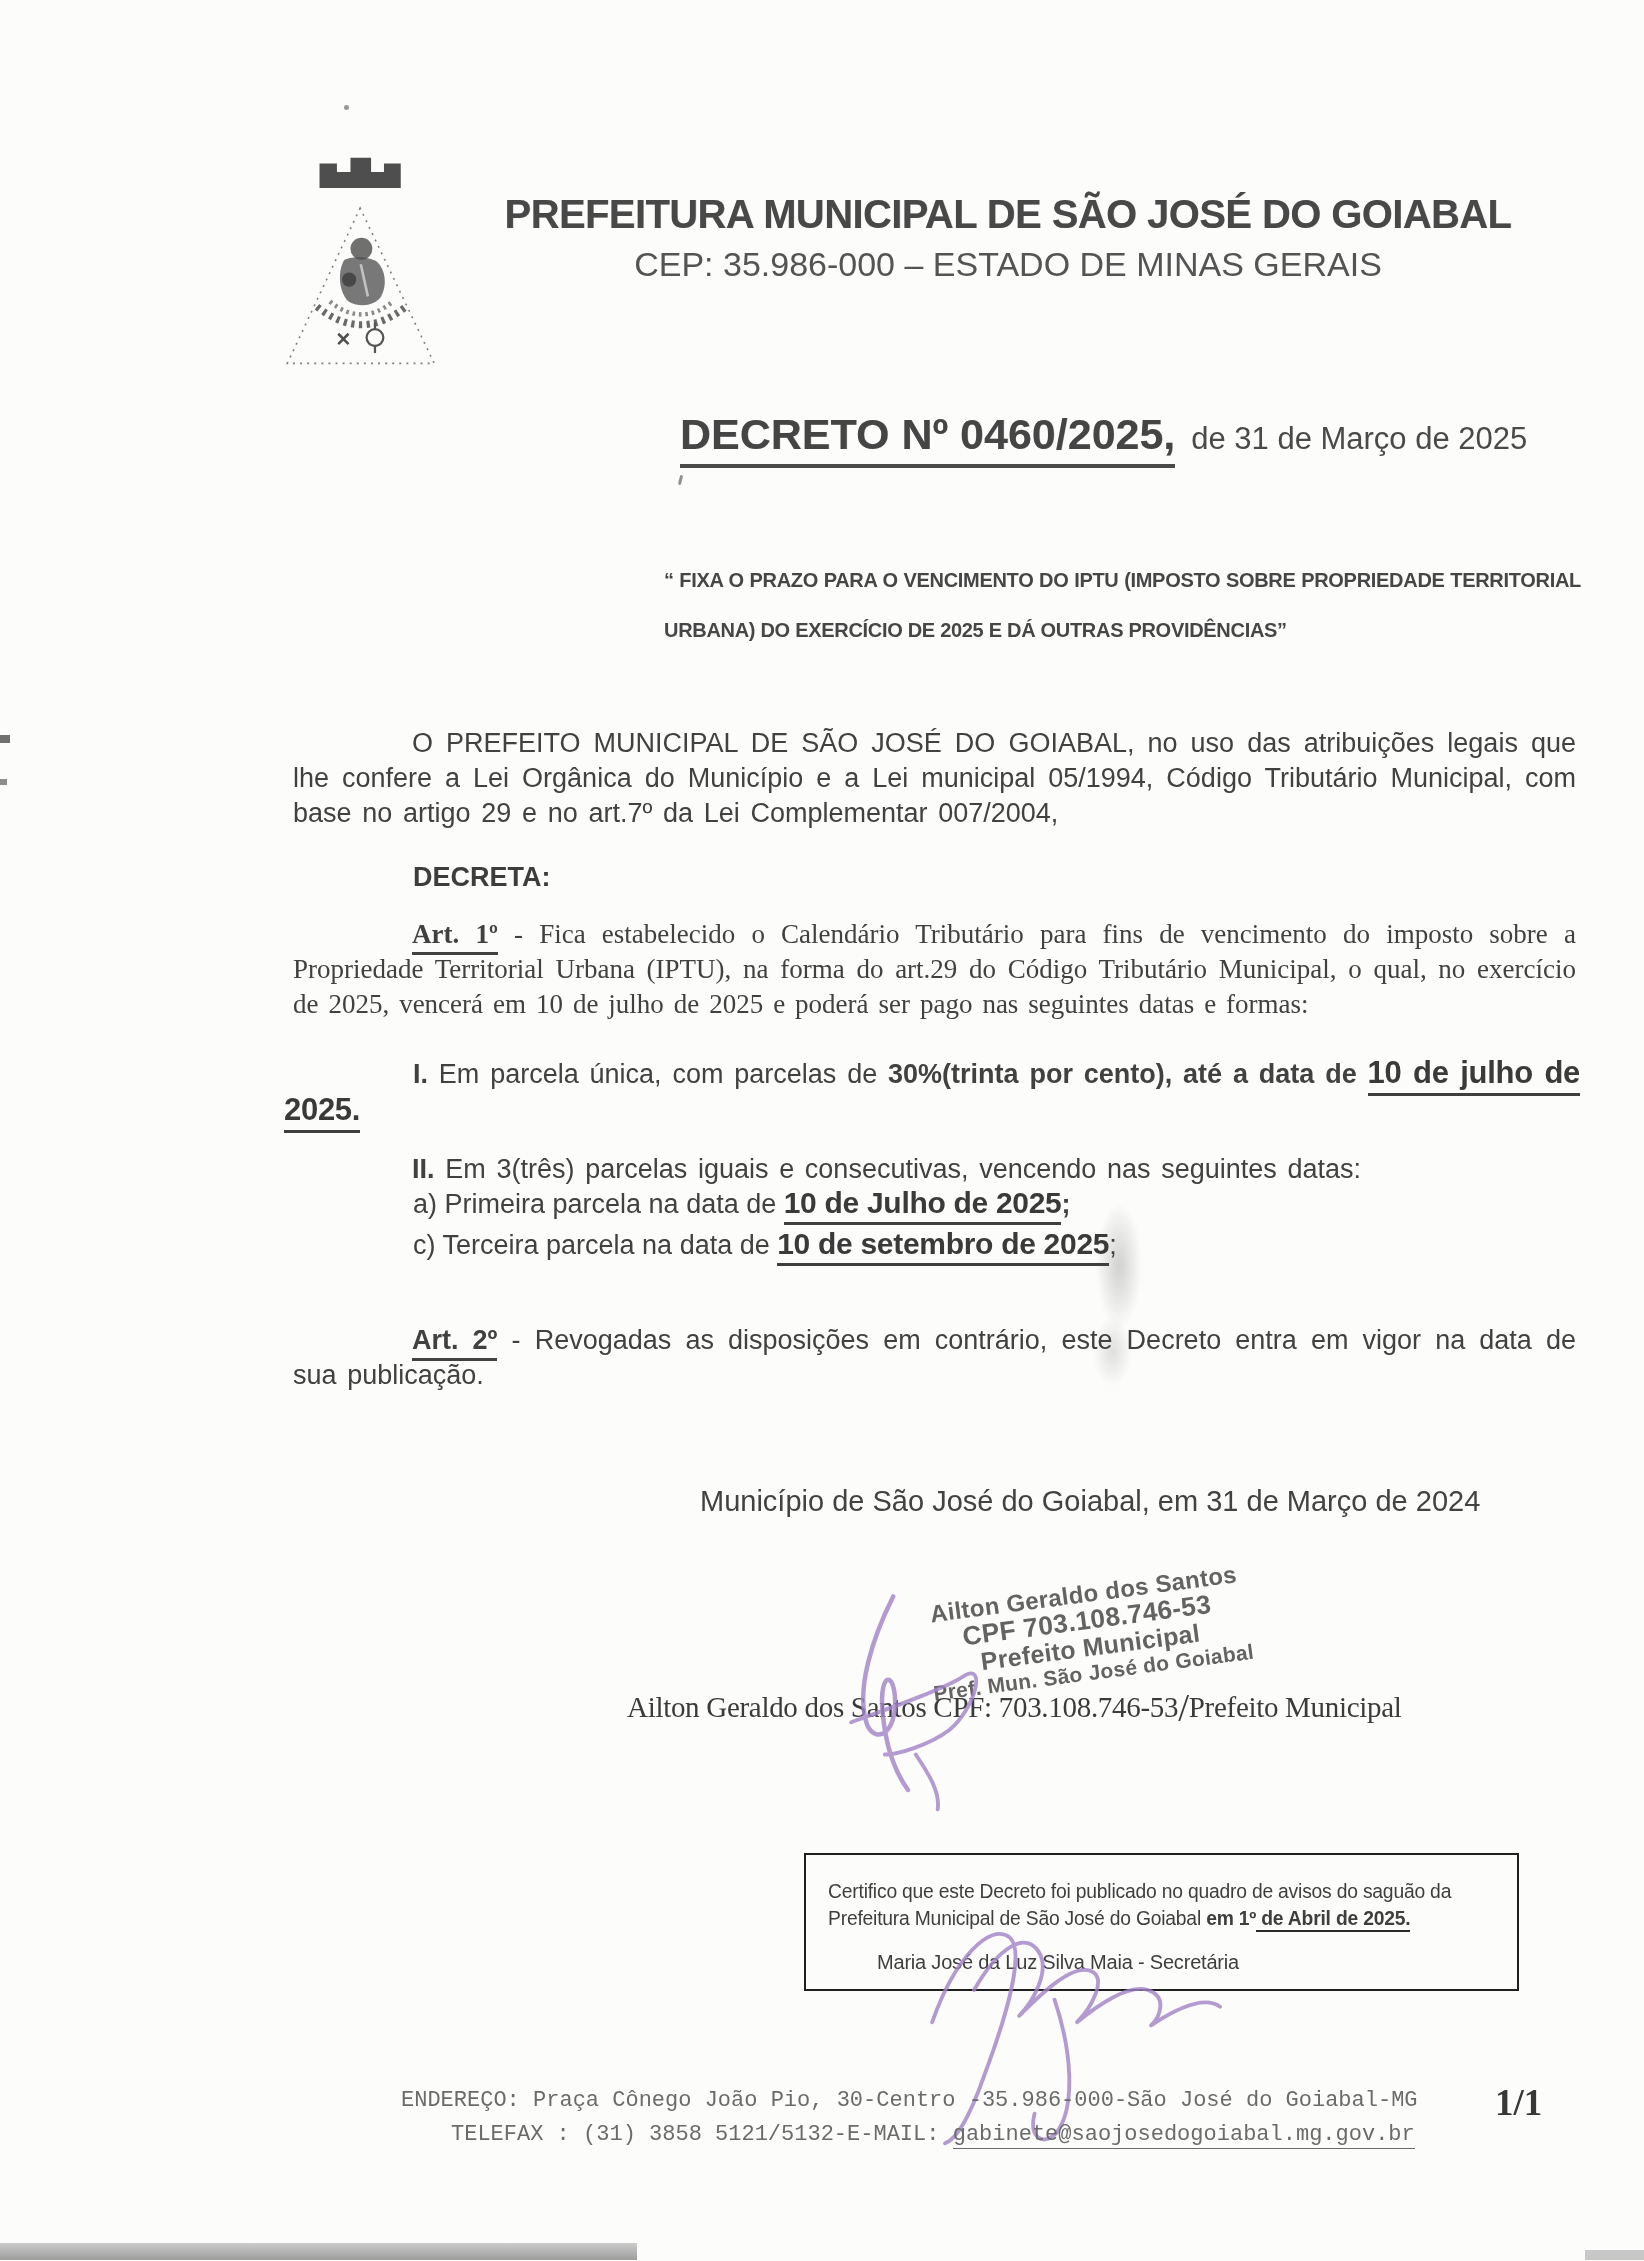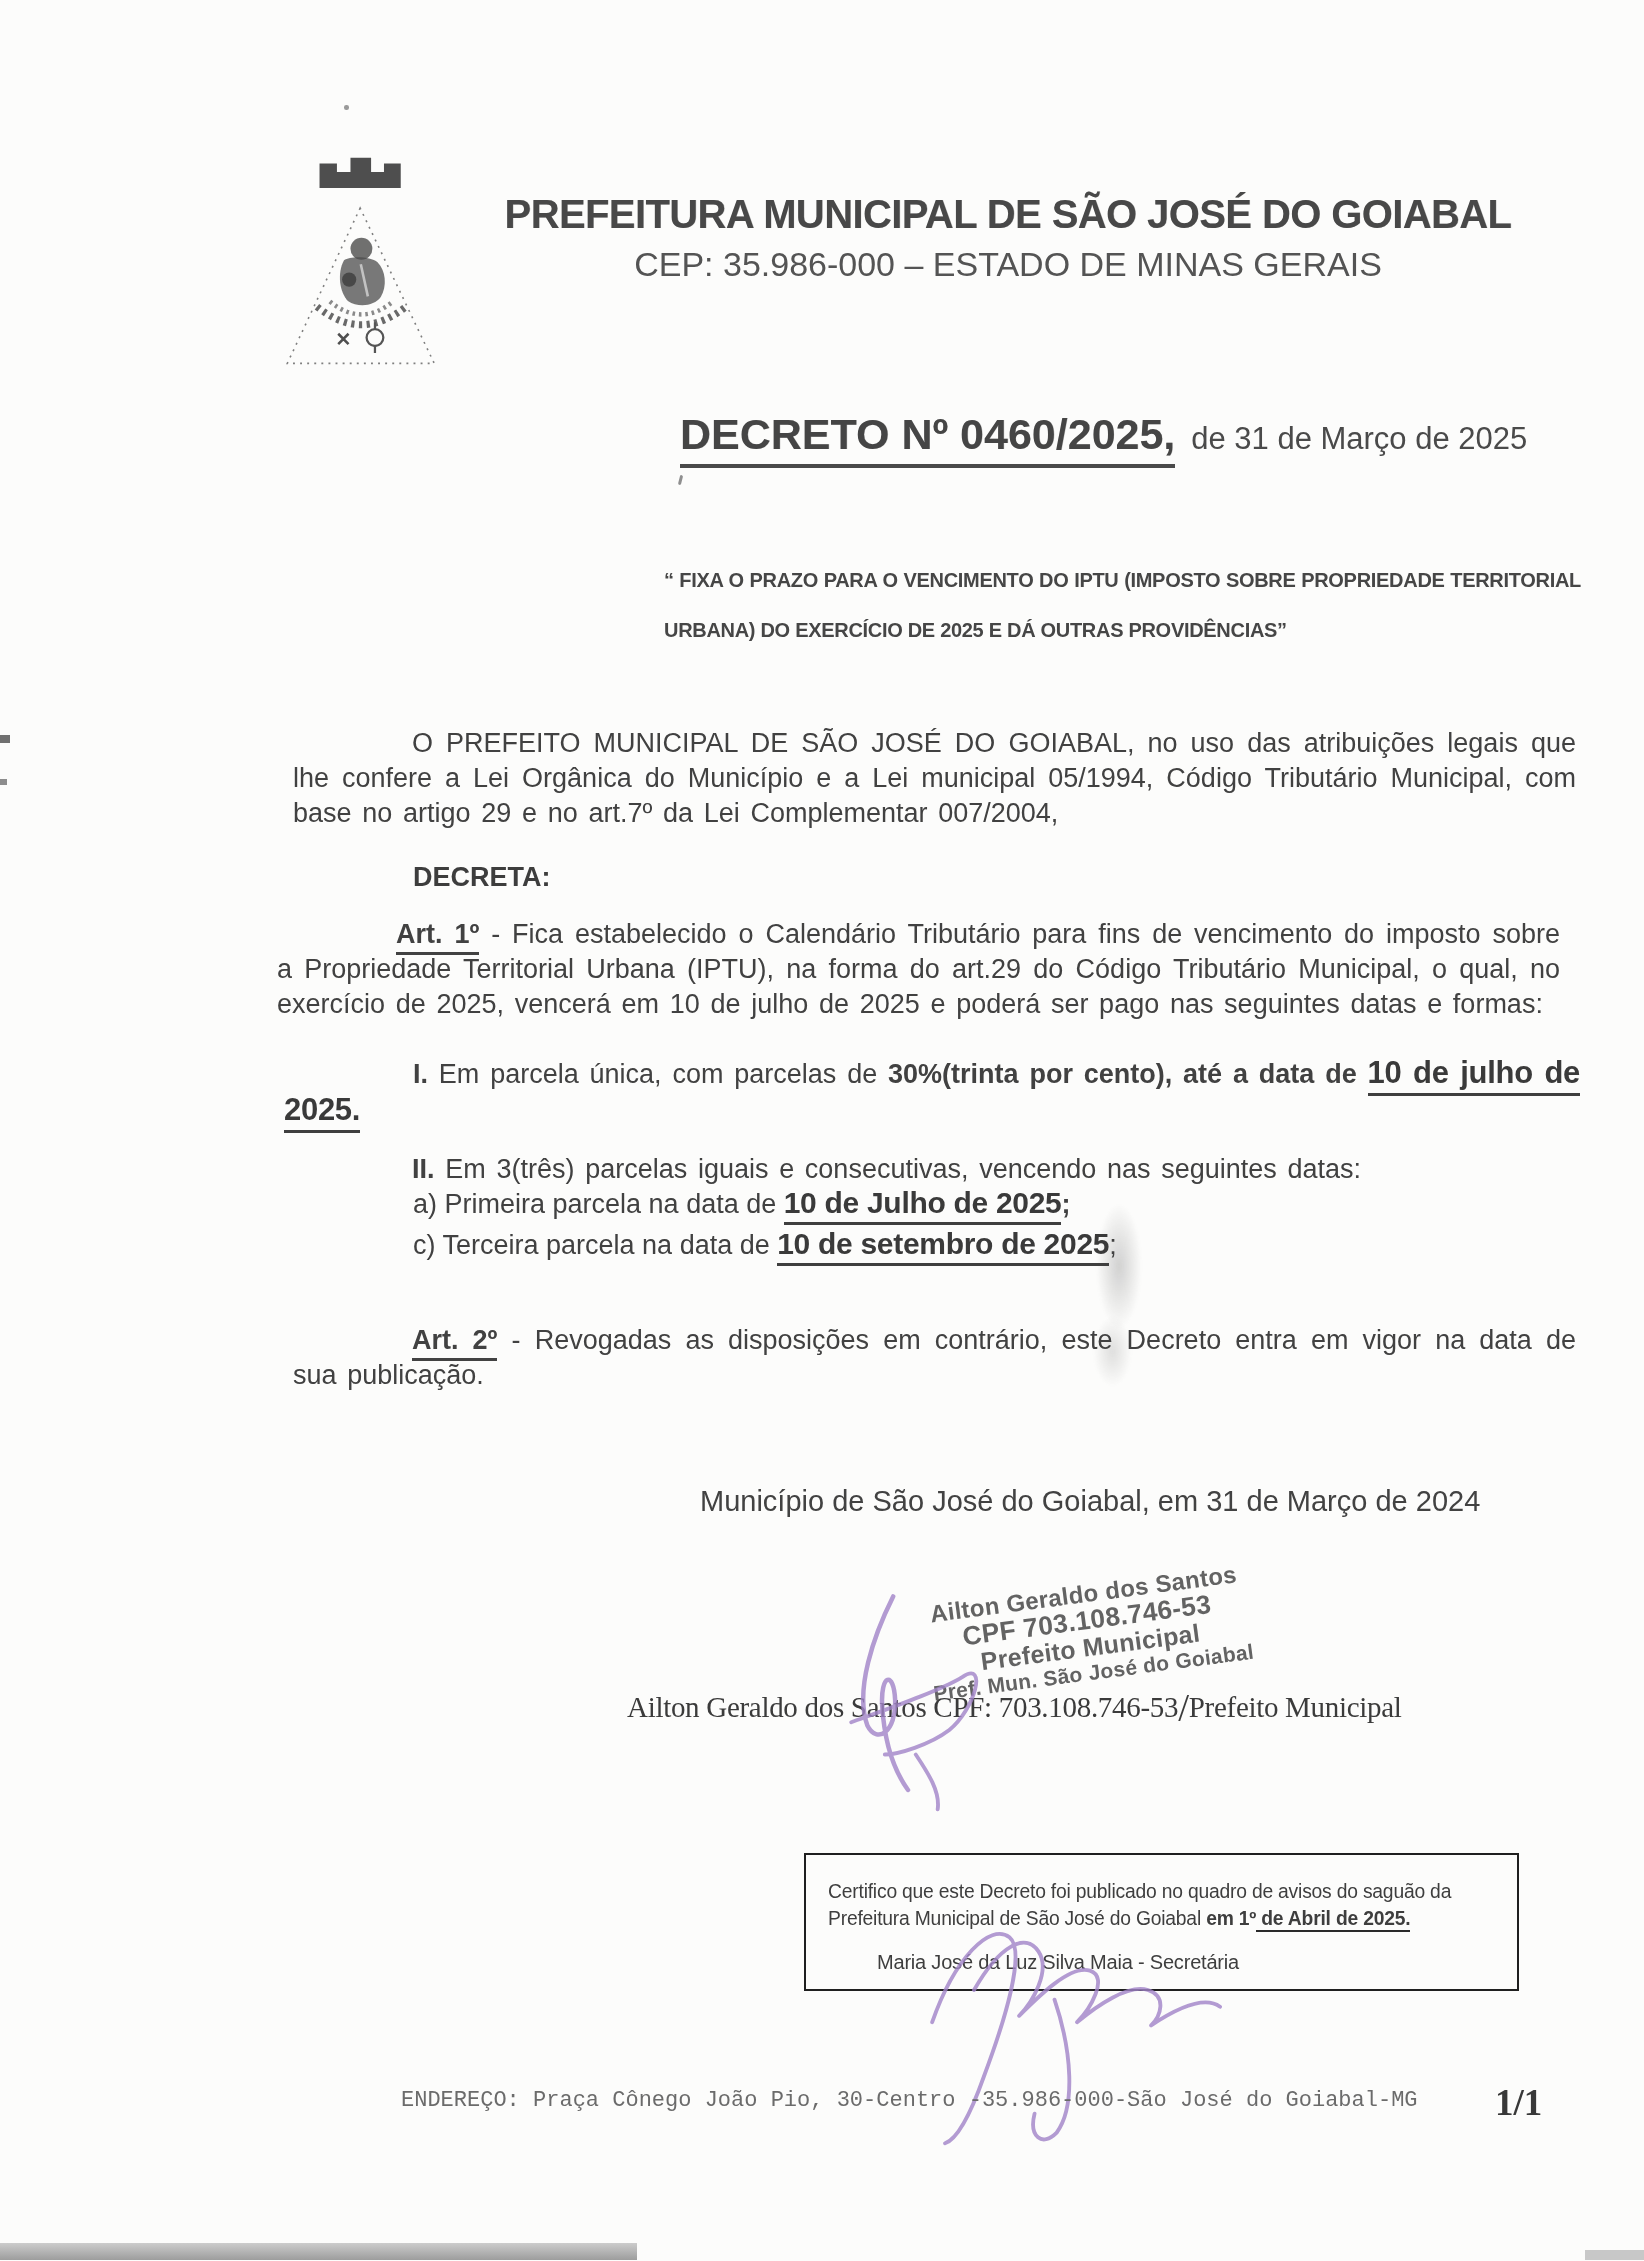--- a/index.html
+++ b/index.html
@@ -33,21 +33,21 @@
   .decree-date{font-size:31px;margin-left:13px;color:#4a4a4a;}
 
   .summary{
     left:664px;top:555px;width:917px;font-size:20px;font-weight:bold;
     line-height:50px;text-align:justify;color:#464646;letter-spacing:-0.3px;
   }
 
   .bodytext{font-size:27px;line-height:35px;text-align:justify;word-spacing:3.2px;color:#414141;}
   .preamble{left:293px;top:726px;width:1283px;text-indent:119px;}
   .decreta{left:413px;top:862px;font-size:27px;font-weight:bold;}
-  .art1{left:277px;top:917px;width:1283px;text-indent:119px;}
+  .art1{left:293px;top:917px;width:1283px;text-indent:119px;font-family:Liberation Serif, serif;}
   .art-label{font-weight:bold;border-bottom:3.2px solid #424242;padding-bottom:2.6px;}
   .item1{left:284px;top:1055px;width:1296px;text-indent:129px;}
   .b{font-weight:bold;}
   .big-date{
     font-size:31px;font-weight:bold;color:#3a3a3a;
     border-bottom:3.9px solid #3f3f3f;padding-bottom:2.6px;letter-spacing:-0.3px;
   }
   .item2{left:293px;top:1152px;width:1283px;text-indent:119px;text-align:left;}
   .sublist{left:413px;top:1183px;width:1167px;}
   .subitem{font-size:27px;line-height:39px;color:#414141;white-space:nowrap;}
@@ -210,16 +210,19 @@
     <div class="secretary">Maria José da Luz Silva Maia - Secretária</div>
   </div>
 
   <svg class="abs sig" style="left:858px;top:1887px;" width="451" height="264" viewBox="0 0 700 410" opacity="0.8">
     <path d="M115,210 C150,110 205,55 235,78 C262,100 225,215 195,295 C172,360 152,392 135,398" stroke-width="6"></path>
     <path d="M180,160 C220,90 260,70 280,100 C300,130 270,180 250,200 C280,170 330,120 360,130 C390,140 360,190 340,210 C370,185 420,150 450,160 C480,170 470,200 455,215 C500,185 540,170 562,186" stroke-width="6"></path>
     <path d="M305,175 C332,255 338,342 308,382 C286,404 265,388 274,352" stroke-width="6"></path>
   </svg>
 
   <div class="abs footer-line footer-1">ENDEREÇO: Praça Cônego João Pio, 30-Centro -35.986-000-São José do Goiabal-MG</div>
+  <div class="abs footer-line footer-2">
+    <span>TELEFAX : (31) 3858 5121/5132-E-MAIL: </span><span class="footer-email">gabinete@saojosedogoiabal.mg.gov.br</span>
+  </div>
   <div class="abs page-number">1/1</div>
 
 </div>
 
 
 </body></html>

